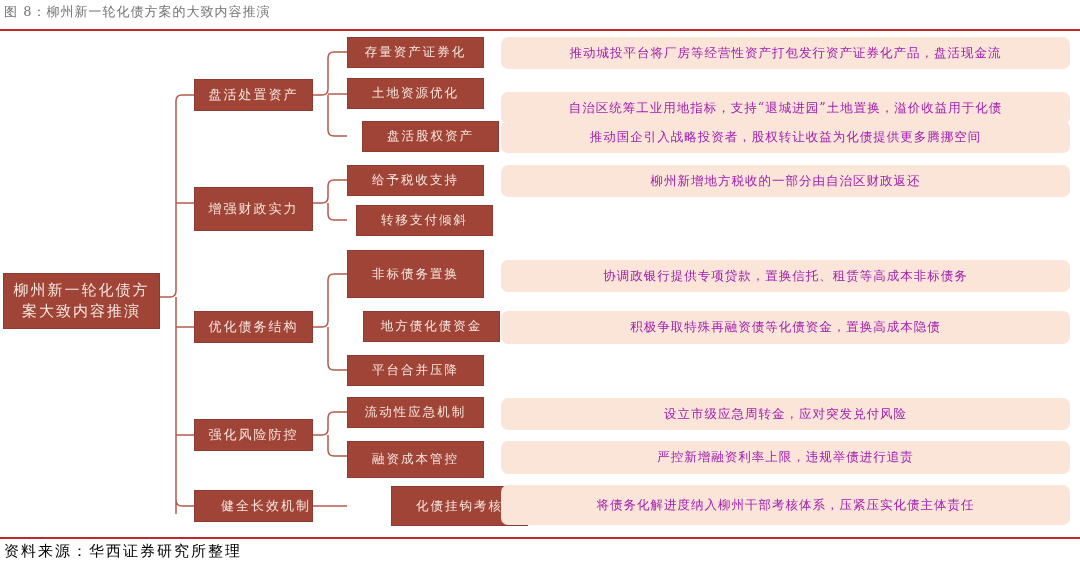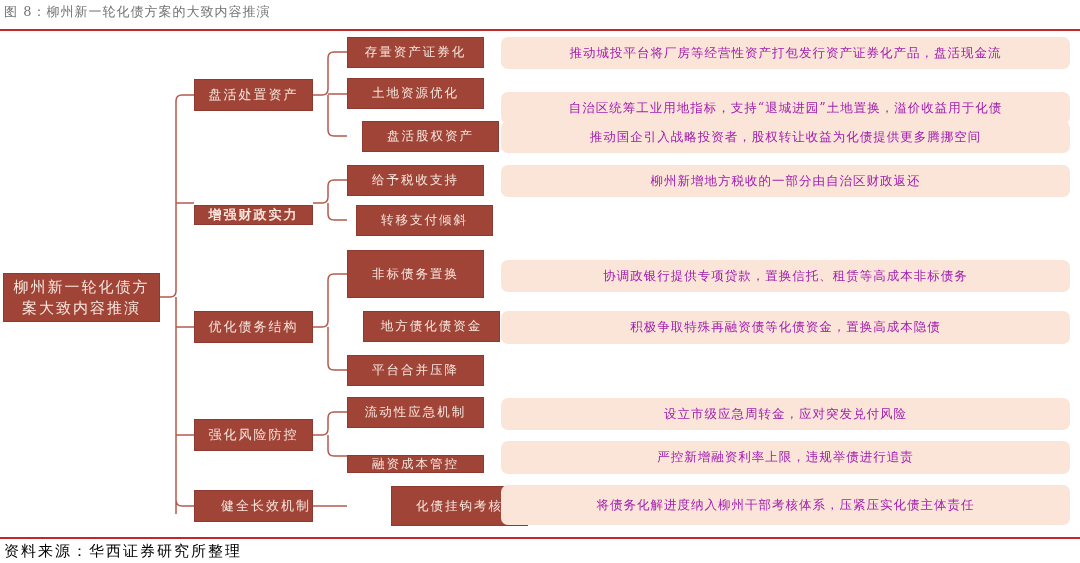--- a/index.html
+++ b/index.html
@@ -41,28 +41,28 @@
 
   <path d="M313 327 H322 Q328 327 328 321 V280 Q328 274 334 274 H347"></path>
   <path d="M328 327 V364 Q328 370 334 370 H347"></path>
 
   <path d="M313 435 H322 Q328 435 328 429 V418 Q328 412 334 412 H347"></path>
   <path d="M328 435 V450 Q328 456 334 456 H347"></path>
 
   <path d="M313 506 H347"></path>
 </svg>
 
-<div class="box dark root" style="left:3px; top:273px; width:157px; height:49px;">
+<div class="box dark root" style="left:3px; top:273px; width:157px; height:56px;">
   <span>柳州新一轮化债方案大致内容推演</span>
 </div>
 
 <div class="box dark l1" style="left:194px; top:79px; width:119px; height:32px;">
   <span>盘活处置资产</span>
 </div>
-<div class="box dark l1" style="left:194px; top:205px; width:119px; height:20px;font-weight:bold;">
+<div class="box dark l1" style="left:194px; top:187px; width:119px; height:44px;">
   <span>增强财政实力</span>
 </div>
 <div class="box dark l1" style="left:194px; top:311px; width:119px; height:32px;">
   <span>优化债务结构</span>
 </div>
 <div class="box dark l1" style="left:194px; top:419px; width:119px; height:32px;">
   <span>强化风险防控</span>
 </div>
 <div class="box dark l1" style="left:194px; top:490px; width:119px; height:32px;padding-left:25px;">
   <span>健全长效机制</span>
@@ -88,21 +88,21 @@
 </div>
 <div class="box dark l2" style="left:347px; top:311px; width:137px; height:31px;margin-left:16px;">
   <span>地方债化债资金</span>
 </div>
 <div class="box dark l2" style="left:347px; top:355px; width:137px; height:31px;">
   <span>平台合并压降</span>
 </div>
 <div class="box dark l2" style="left:347px; top:397px; width:137px; height:31px;">
   <span>流动性应急机制</span>
 </div>
-<div class="box dark l2" style="left:347px; top:455px; width:137px; height:18px;">
+<div class="box dark l2" style="left:347px; top:441px; width:137px; height:37px;">
   <span>融资成本管控</span>
 </div>
 <div class="box dark l2" style="left:347px; top:486px; width:137px; height:40px;margin-left:44px;">
   <span>化债挂钩考核</span>
 </div>
 
 <div class="box light" style="left:501px; top:37px; width:569px; height:32px;">
   <span>推动城投平台将厂房等经营性资产打包发行资产证券化产品，盘活现金流</span>
 </div>
 <div class="box light" style="left:501px; top:92px; width:569px; height:32px;">

